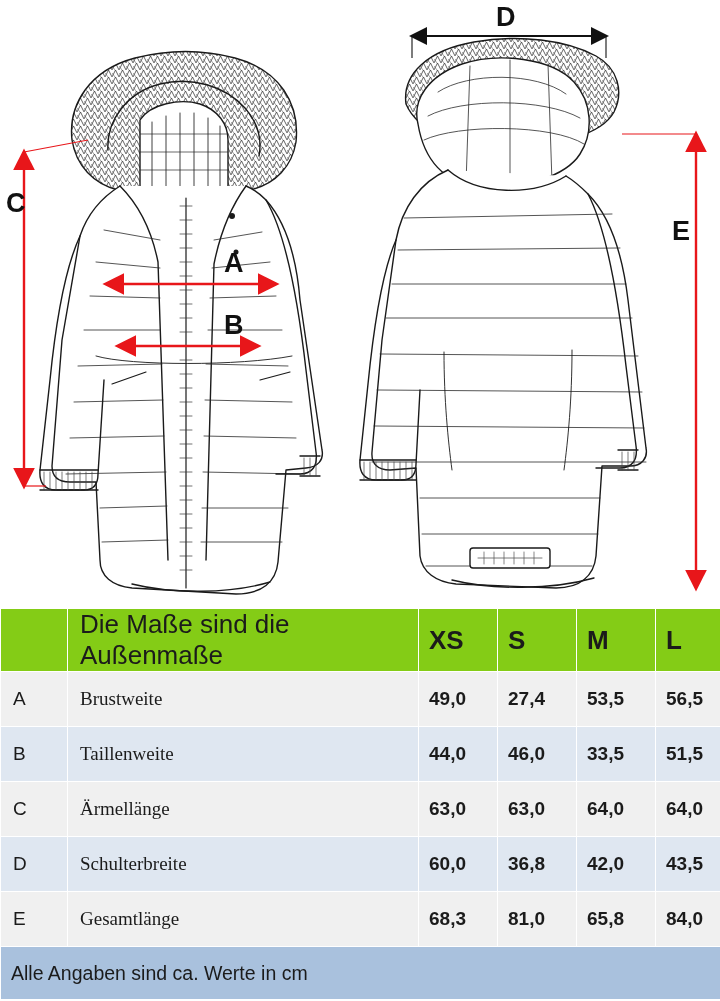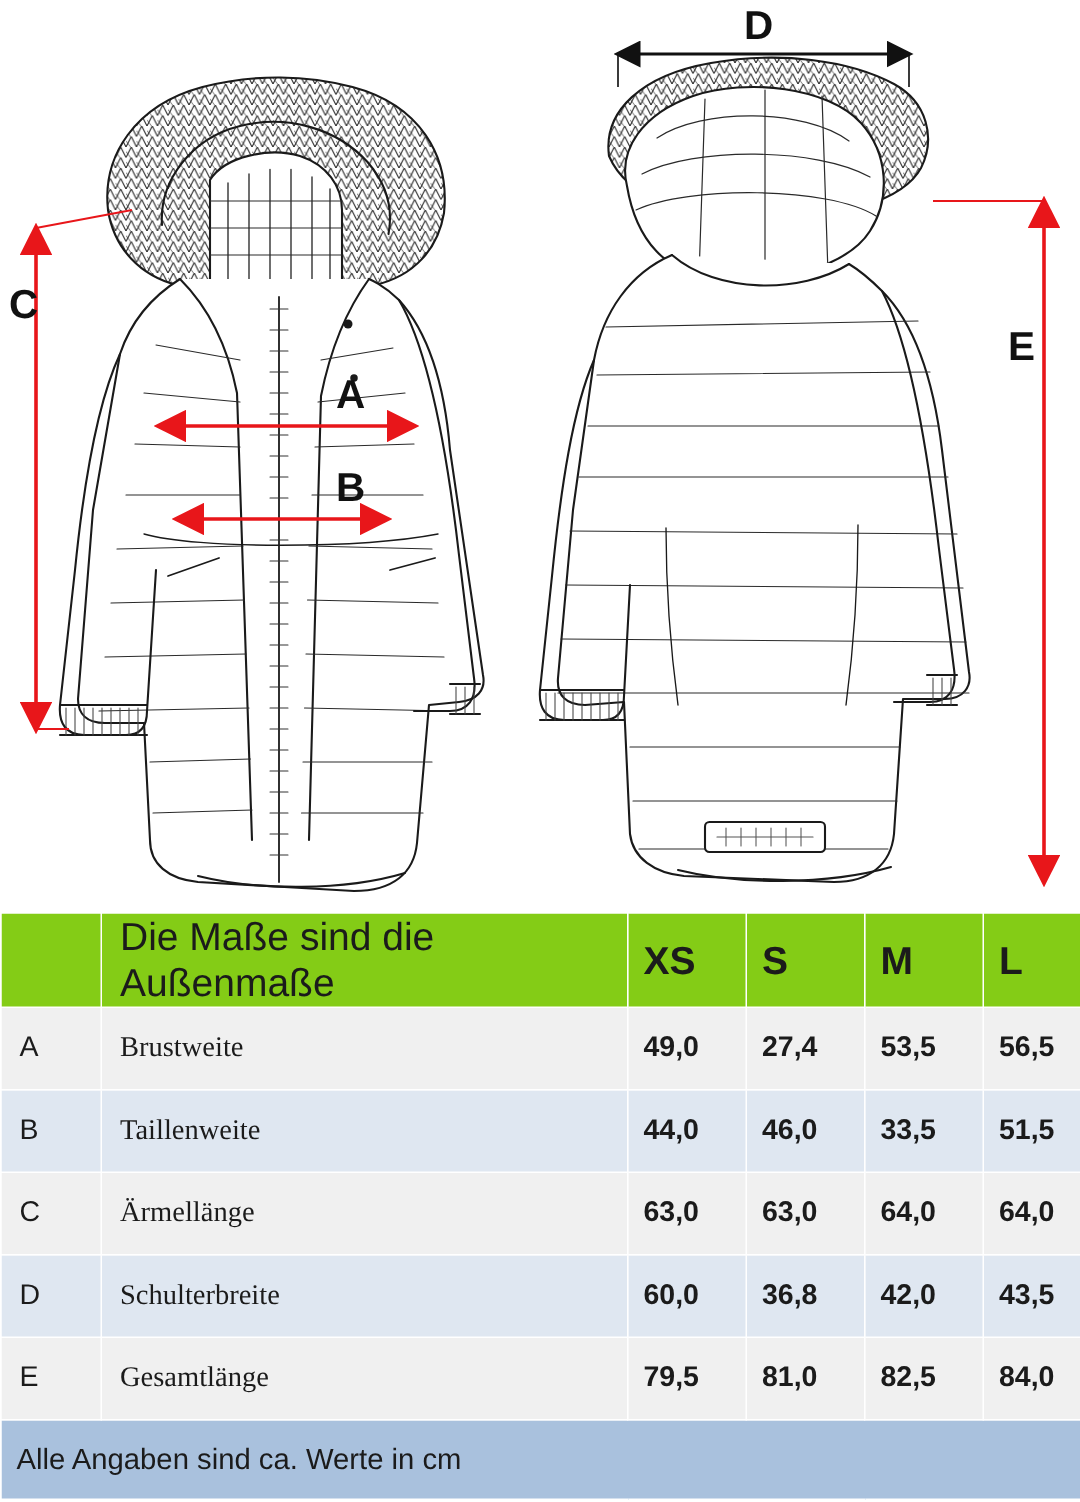--- a/index.html
+++ b/index.html
@@ -263,23 +263,23 @@
           <td class="c-desc">Schulterbreite</td>
           <td class="c-size">60,0</td>
           <td class="c-size">36,8</td>
           <td class="c-size">42,0</td>
           <td class="c-size">43,5</td>
 
         </tr>
         <tr class="odd">
           <td class="c-key">E</td>
           <td class="c-desc">Gesamtlänge</td>
-          <td class="c-size">79,5</td>
+          <td class="c-size">68,3</td>
           <td class="c-size">81,0</td>
-          <td class="c-size">82,5</td>
+          <td class="c-size">65,8</td>
           <td class="c-size">84,0</td>
 
         </tr>
       </tbody>
       <tfoot>
         <tr>
           <td colspan="8">Alle Angaben sind ca. Werte in cm</td>
         </tr>
       </tfoot>
     </table>

